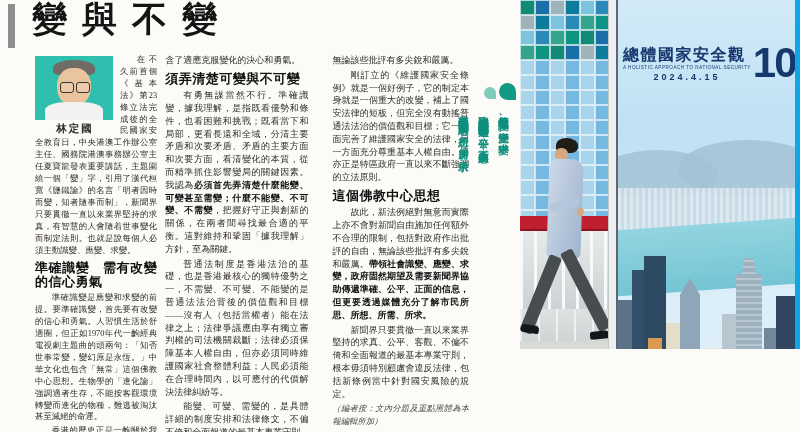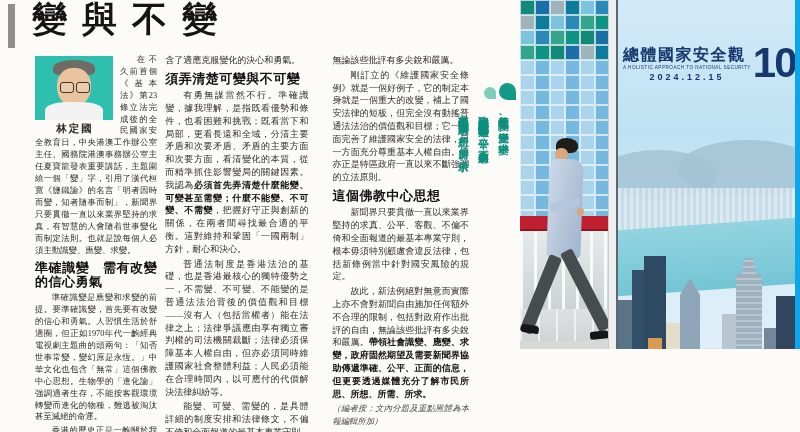--- a/index.html
+++ b/index.html
@@ -122,32 +122,32 @@
           <div>準確識變　需有改變的信心勇氣</div>
         </div>
         <p class="para para ind"><span>準確識變是應變和求變的前提。要準確識變，首先要有改變的信心和勇氣。人習慣生活於舒適圈，但正如1970年代一齣經典電視劇主題曲的頭兩句：「知否世事常變，變幻原是永恆。」中華文化也包含「無常」這個佛教中心思想。生物學的「進化論」強調適者生存，不能按客觀環境轉變而進化的物種，難逃被淘汰甚至滅絕的命運。</span></p>
         <p class="para para ind"><span>香港的歷史正是一齣關於我們香港人透過自己的毅力、韌力、耐心和決心，不斷在逆境中闖出新天地的故事。我深信香港人的基因，是包</span></p>
       </div>
     <div class="col" id="col1c">
         <p class="para para"><span>含了適應克服變化的決心和勇氣。</span></p>
         <div class="sec-heading">
           <div>須弄清楚可變與不可變</div>
         </div>
-        <p class="para para ind"><span>有勇無謀當然不行。準確識變，據我理解，是指既看優勢和條件，也看困難和挑戰；既看當下和局部，更看長遠和全域，分清主要矛盾和次要矛盾、矛盾的主要方面和次要方面，看清變化的本質，從而精準抓住影響變局的關鍵因素。我認為</span><span class="b">必須首先弄清楚什麼能變、可變甚至需變；什麼不能變、不可變、不需變</span><span>，把握好守正與創新的關係，在兩者間尋找最合適的平衡。這對維持和鞏固「一國兩制」方針，耐心和決心。</span></p>
+        <p class="para para ind"><span>有勇無謀當然不行。準確識變，據我理解，是指既看優勢和條件，也看困難和挑戰；既看當下和局部，更看長遠和全域，分清主要矛盾和次要矛盾、矛盾的主要方面和次要方面，看清變化的本質，從而精準抓住影響變局的關鍵因素。我認為</span><span class="b">必須首先弄清楚什麼能變、可變甚至需變；什麼不能變、不可變、不需變</span><span>，把握好守正與創新的關係，在兩者間尋找最合適的平衡。這對維持和鞏固「據我理解」方針，至為關鍵。</span></p>
         <p class="para para ind"><span>普通法制度是香港法治的基礎，也是香港最核心的獨特優勢之一，不需變、不可變、不能變的是普通法法治背後的價值觀和目標——沒有人（包括當權者）能在法律之上；法律爭議應由享有獨立審判權的司法機關裁斷；法律必須保障基本人權自由，但亦必須同時維護國家社會整體利益；人民必須能在合理時間內，以可應付的代價解決法律糾紛等。</span></p>
         <p class="para para ind"><span>能變、可變、需變的，是具體詳細的制度安排和法律條文，不偏不倚和全面報道的最基本專業守則</span></p>
       </div>
     <div class="col" id="col2c">
         <p class="para para"><span>無論該些批評有多尖銳和嚴厲。</span></p>
         <p class="para para ind"><span>剛訂立的《維護國家安全條例》就是一個好例子，它的制定本身就是一個重大的改變，補上了國安法律的短板，但完全沒有動搖普通法法治的價值觀和目標；它一方面完善了維護國家安全的法律，另一方面充分尊重基本人權自由。這亦正是特區政府一直以來不斷強調的立法原則。</span></p>
         <div class="sec-heading">
           <div>這個佛教中心思想</div>
         </div>
+        <p class="para para ind"><span>故此，新法例絕對無意而實際上亦不會對新聞自由施加任何額外不合理的限制，包括對政府作出批評的自由，無論該些批評有多尖銳和嚴厲。</span><span class="b">帶領社會識變、應變、求變，政府固然期望及需要新聞界協助傳遞準確、公平、正面的信息，但更要透過媒體充分了解市民所思、所想、所需、所求。</span></p>
         <p class="para para ind"><span>新聞界只要貫徹一直以來業界堅持的求真、公平、客觀、不偏不倚和全面報道的最基本專業守則，根本毋須特別顧慮會違反法律，包括新條例當中針對國安風險的規定。</span></p>
-        <p class="para para ind"><span>故此，新法例絕對無意而實際上亦不會對新聞自由施加任何額外不合理的限制，包括對政府作出批評的自由，無論該些批評有多尖銳和嚴厲。</span><span class="b">帶領社會識變、應變、求變，政府固然期望及需要新聞界協助傳遞準確、公平、正面的信息，但更要透過媒體充分了解市民所思、所想、所需、所求。</span></p>
         <p class="para note"><span>（編者按：文內分題及重點黑體為本報編輯所加）</span></p>
       </div>
   </div>
 
   <div class="quote-icon">
     <span class="q-a"></span>
     <span class="q-b"></span>
   </div>
   <div class="pullquote">
     <div class="pq-line">帶領社會識變、應變、求變，</div>
@@ -268,21 +268,21 @@
       <div class="m-shoe back"></div>
     </div>
 
     <div class="frame-strip"></div>
 
     <div class="poster">
       <div class="poster-head">
         <div>
           <div class="p-title">總體國家安全觀</div>
           <div class="p-sub">A HOLISTIC APPROACH TO NATIONAL SECURITY</div>
-          <div class="p-date">2024.12.15</div>
+          <div class="p-date">2024.4.15</div>
         </div>
         <div class="p-ten">10</div>
 
       </div>
 
       <div class="mtn" style="left:-20px;top:150px;width:120px;height:50px;"></div>
       <div class="mtn" style="left:60px;top:140px;width:140px;height:58px;"></div>
       <div class="distant"></div>
       <div class="water"></div>
 

